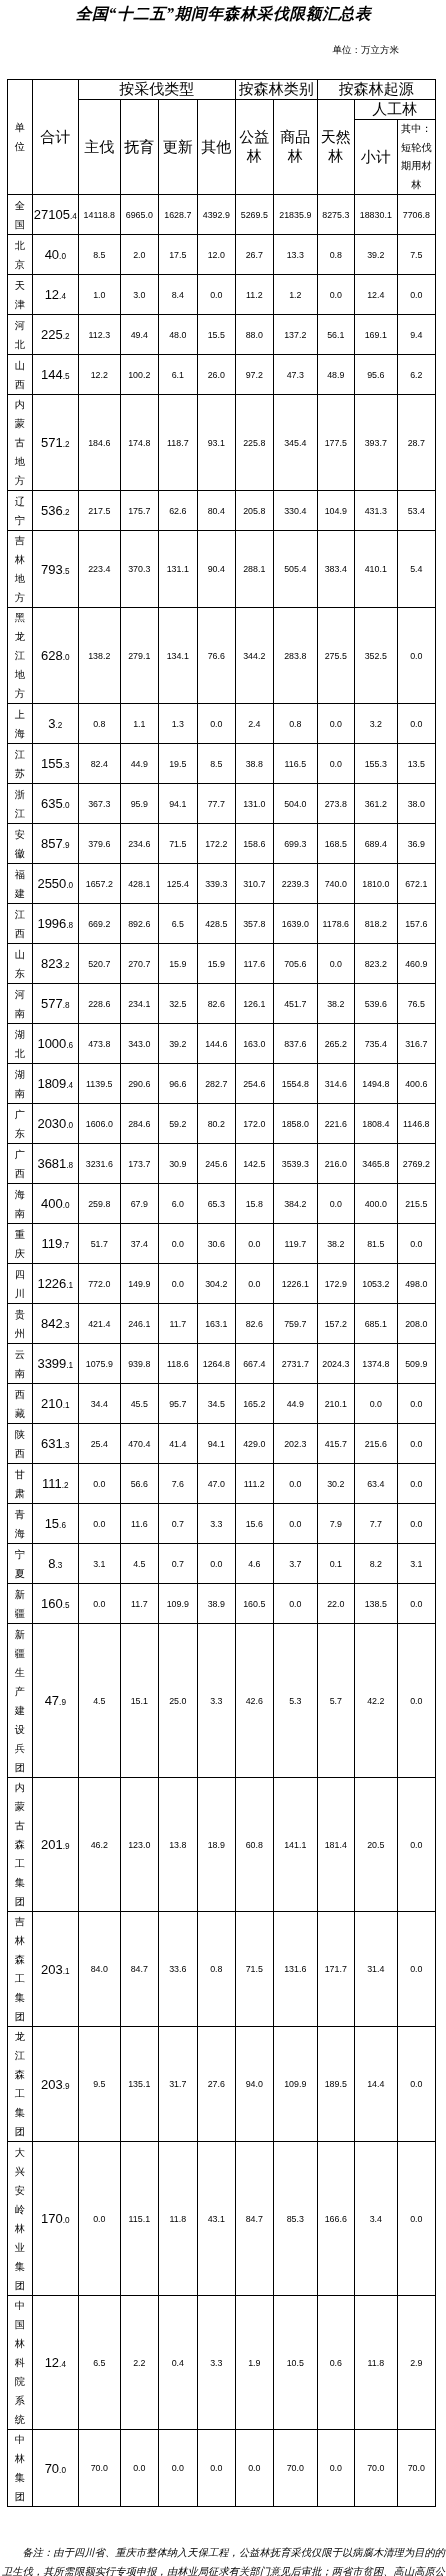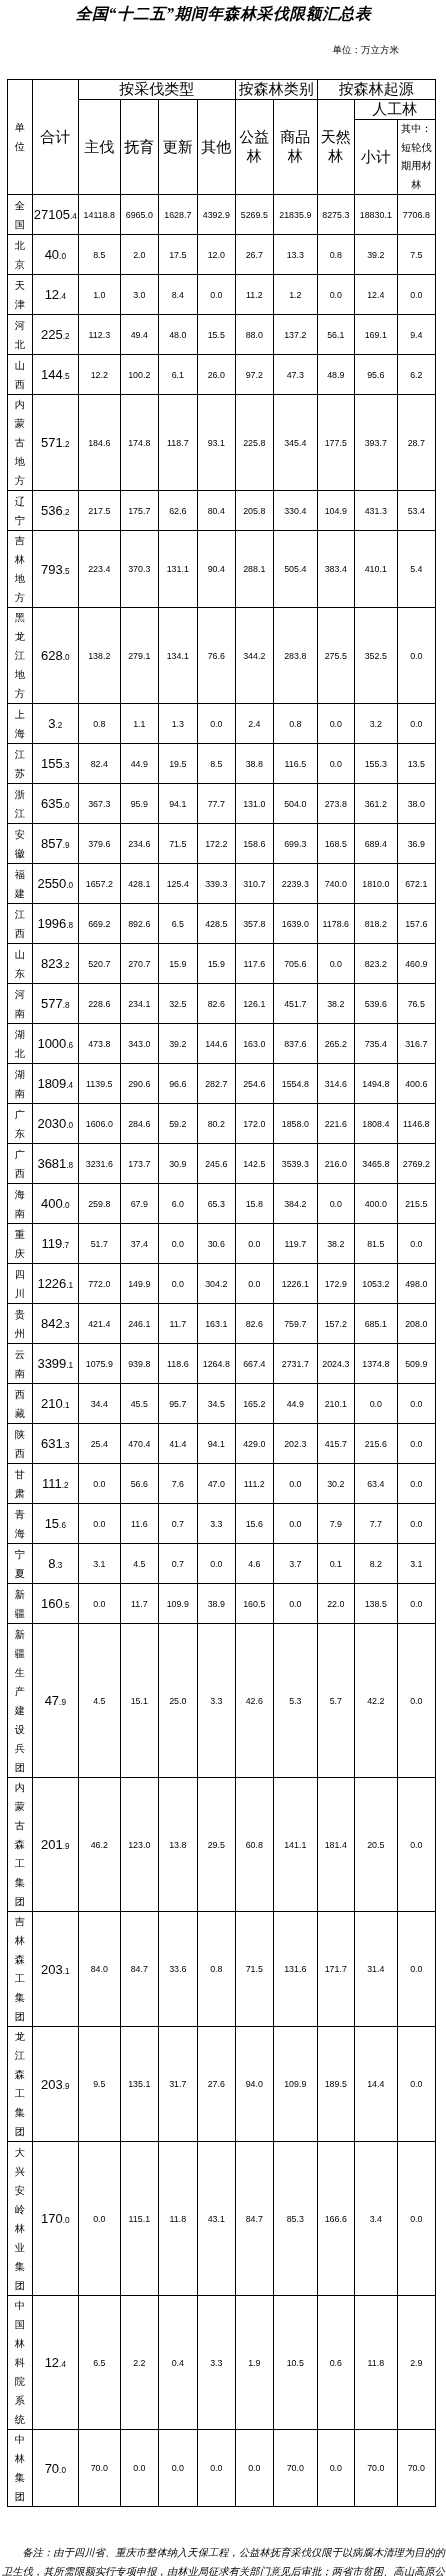--- a/index.html
+++ b/index.html
@@ -596,21 +596,21 @@
 蒙
 古
 森
 工
 集
 团</td>
         <td class="num-cell total-col"><span class="int">201</span><span class="dec">.9</span></td>
         <td class="num-cell">46.2</td>
         <td class="num-cell">123.0</td>
         <td class="num-cell">13.8</td>
-        <td class="num-cell">29.5</td>
+        <td class="num-cell">18.9</td>
         <td class="num-cell">60.8</td>
         <td class="num-cell">141.1</td>
         <td class="num-cell">181.4</td>
         <td class="num-cell">20.5</td>
         <td class="num-cell">0.0</td>
       </tr>
       <tr>
         <td class="label-cell" style="height: 114px;">吉
 林
 森

